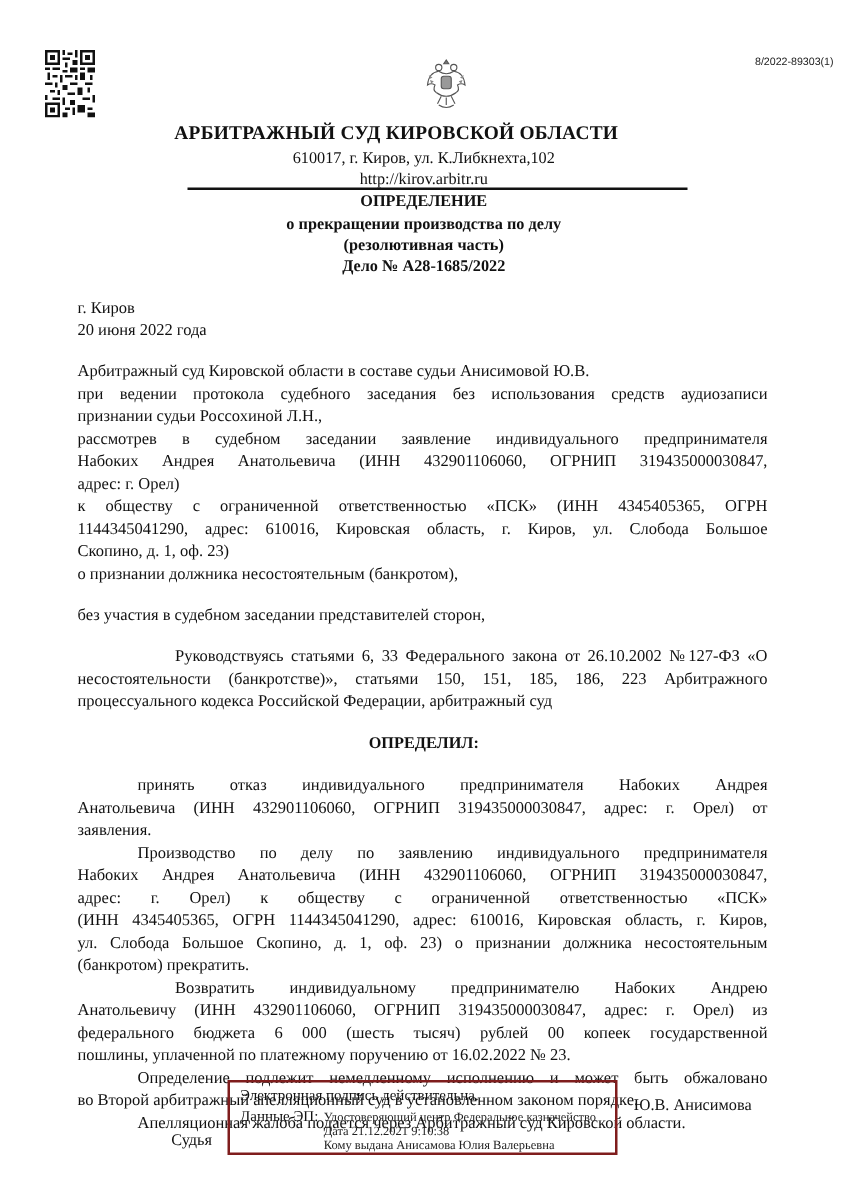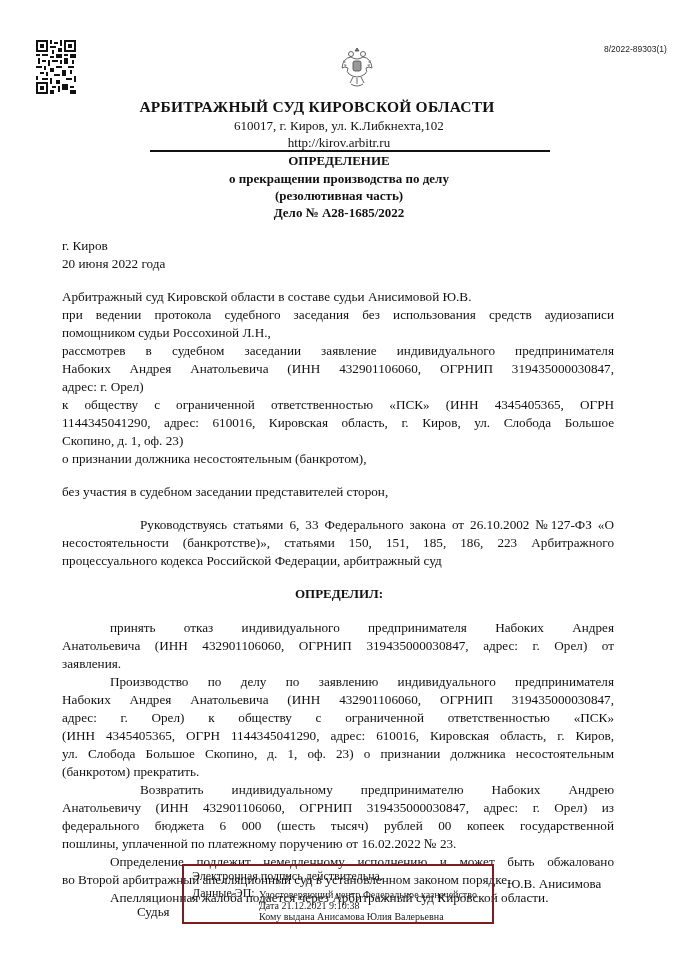--- a/index.html
+++ b/index.html
@@ -126,21 +126,21 @@
 <div class="abs center-line bold-center" style="top:153px;">ОПРЕДЕЛЕНИЕ</div>
 <div class="abs center-line bold-center" style="top:171px;">о прекращении производства по делу</div>
 <div class="abs center-line bold-center" style="top:188px;">(резолютивная часть)</div>
 <div class="abs center-line bold-center" style="top:205px;">Дело № А28-1685/2022</div>
 
 <div class="abs body-line" style="top:237px;">г. Киров</div>
 <div class="abs body-line" style="top:255px;">20 июня 2022 года</div>
 
 <div class="abs body-line" style="top:288px;">Арбитражный суд Кировской области в составе судьи Анисимовой Ю.В.</div>
 <div class="abs body-line justify" style="top:306px;">при ведении протокола судебного заседания без использования средств аудиозаписи</div>
-<div class="abs body-line" style="top:324px;">помощником судьи Россохиной Л.Н.,</div>
+<div class="abs body-line" style="top:324px;">признании судьи Россохиной Л.Н.,</div>
 <div class="abs body-line justify" style="top:342px;">рассмотрев в судебном заседании заявление индивидуального предпринимателя</div>
 <div class="abs body-line justify" style="top:360px;">Набоких Андрея Анатольевича (ИНН 432901106060, ОГРНИП 319435000030847,</div>
 <div class="abs body-line" style="top:378px;">адрес: г. Орел)</div>
 <div class="abs body-line justify" style="top:396px;">к обществу с ограниченной ответственностью «ПСК» (ИНН 4345405365, ОГРН</div>
 <div class="abs body-line justify" style="top:414px;">1144345041290, адрес: 610016, Кировская область, г. Киров, ул. Слобода Большое</div>
 <div class="abs body-line" style="top:432px;">Скопино, д. 1, оф. 23)</div>
 <div class="abs body-line" style="top:450px;">о признании должника несостоятельным (банкротом),</div>
 
 <div class="abs body-line" style="top:483px;">без участия в судебном заседании представителей сторон,</div>
 

